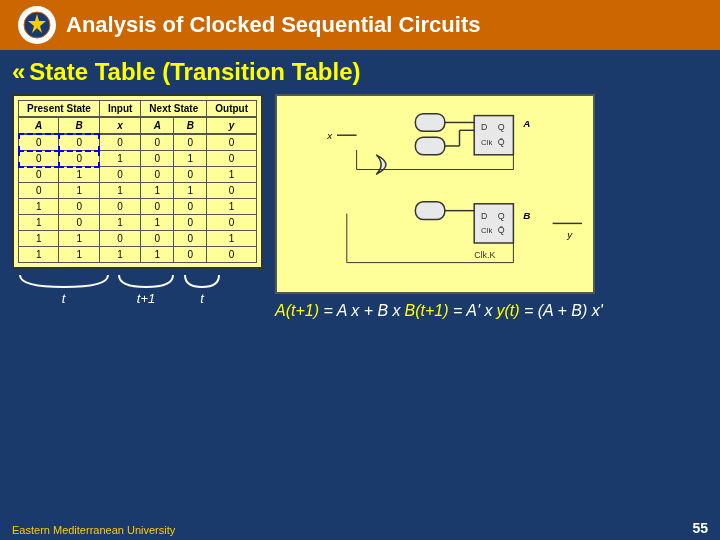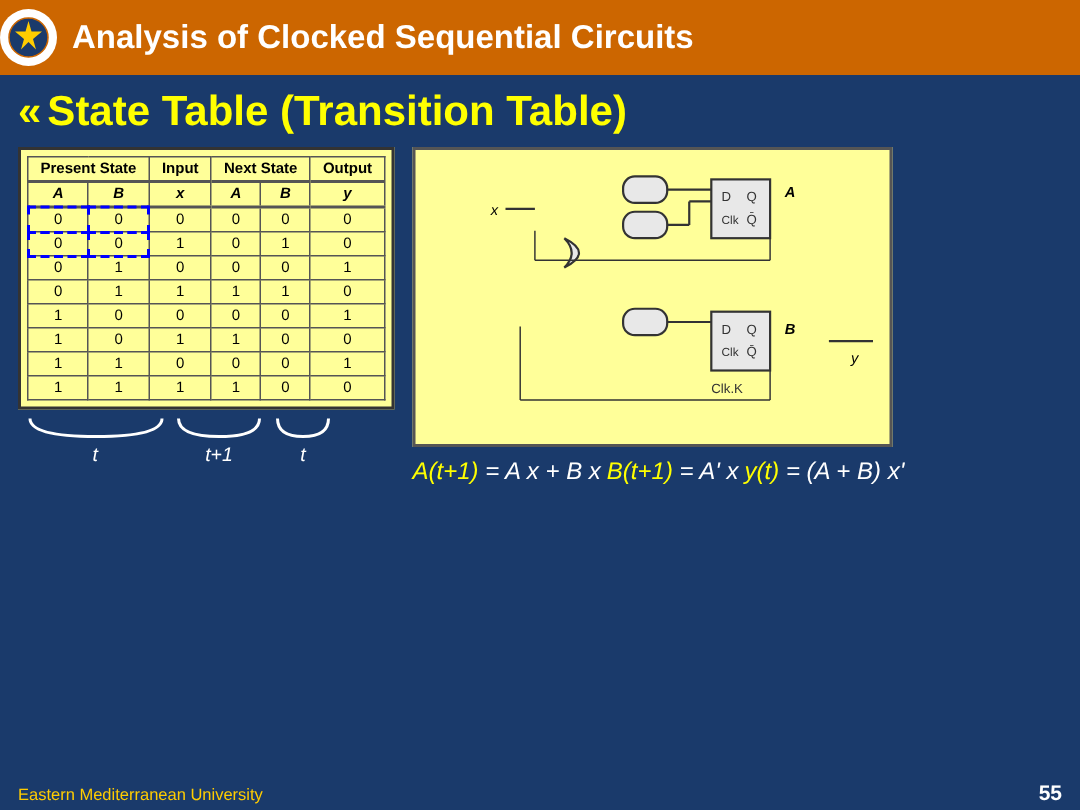--- a/index.html
+++ b/index.html
@@ -9,21 +9,21 @@
       overflow: hidden;
       font-family: Arial, sans-serif;
       background: #1a3a6b;
     }
 
     
     .header {
       display: flex;
       align-items: center;
       background: #cc6600;
-      padding: 6px 0;
+      padding: 6px 18px;
       height: 50px;
     }
     .header-logo {
       width: 38px;
       height: 38px;
       background: #fff;
       border-radius: 50%;
       display: flex;
       align-items: center;
       justify-content: center;
@@ -44,21 +44,21 @@
       background: #1a3a6b;
       padding: 8px 12px 4px 12px;
       display: flex;
       flex-direction: column;
       height: calc(540px - 50px);
     }
 
     
     .section-heading {
       color: #ffff00;
-      font-size: 28px;
+      font-size: 24px;
       font-weight: bold;
       margin-bottom: 8px;
     }
     .bullet {
       color: #ffff00;
       margin-right: 4px;
     }
 
     
     .content-row {

